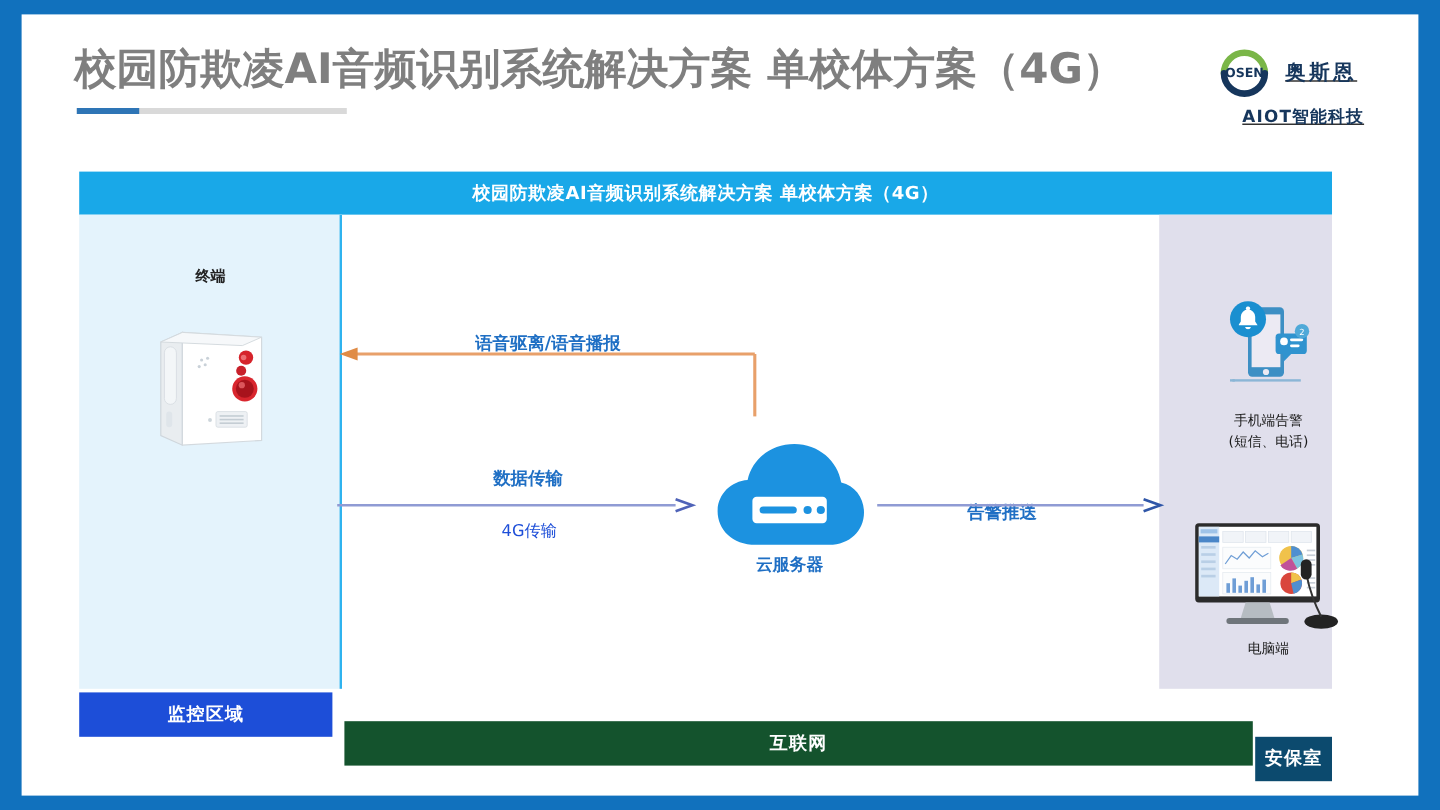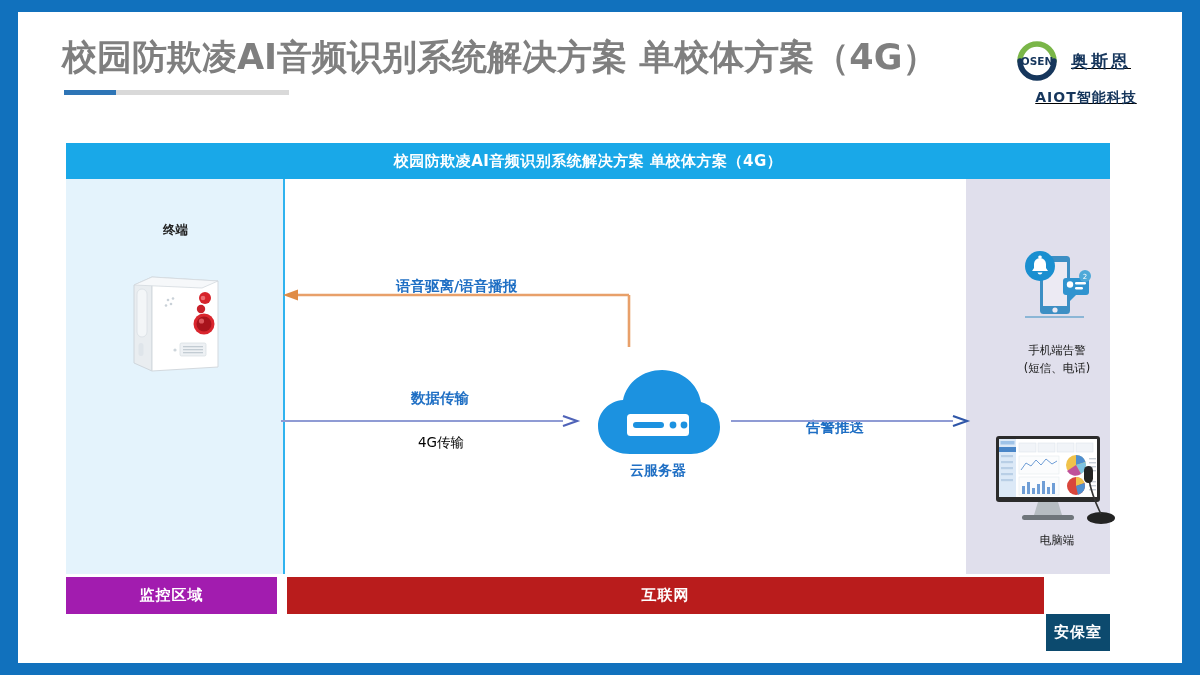--- a/index.html
+++ b/index.html
@@ -67,22 +67,22 @@
   }
   .zone-right {
     position: absolute; left: 900px; top: 0; width: 144px; height: 395px;
     background: #e0dfec;
   }
 
   
   .foot { position: absolute; top: 434px; height: 37px;
           display: flex; align-items: center; justify-content: center;
           color: #fff; font-size: 15px; font-weight: bold; letter-spacing: 1px; }
-  .foot-left  { left: 0;     width: 211px; background: #a21caf; }
-  .foot-mid   { left: 221px; width: 757px; background: #b91c1c; }
+  .foot-left  { left: 0;     width: 211px; background: #1d4ed8; }
+  .foot-mid   { left: 221px; width: 757px; background: #14532d; margin-top: 24px; }
   .foot-right { left: 980px; width: 64px;  background: #0c4a6e; margin-top: 37px; }
 
   
   .dev-label {
     position: absolute; left: 18px; top: 42px; width: 183px;
     text-align: center; font-size: 12.5px; font-weight: bold; color: #222;
     line-height: 1.45;
   }
   .dev-img { position: absolute; left: 56px; top: 88px; width: 106px; height: 112px; }
   .place-box {
@@ -97,21 +97,21 @@
   .lbl-voice {
     position: absolute; left: 330px; top: 98px;
     font-size: 14.5px; font-weight: bold; color: #1f6fc4; white-space: nowrap;
   }
   .lbl-data {
     position: absolute; left: 345px; top: 210px;
     font-size: 14.5px; font-weight: bold; color: #1f6fc4; white-space: nowrap;
   }
   .lbl-4g {
     position: absolute; left: 352px; top: 255px;
-    font-size: 13.5px; color: #000000; white-space: nowrap;
+    font-size: 13.5px; color: #1d4ed8; white-space: nowrap;
   }
   .lbl-push {
     position: absolute; left: 740px; top: 211px;
     font-size: 14.5px; font-weight: bold; color: #1f6fc4; white-space: nowrap; margin-top: 28px;
   }
   .cloud-label {
     position: absolute; left: 527px; top: 283px; width: 130px;
     text-align: center; font-size: 14px; font-weight: bold; color: #1f6fc4;
   }
   .cloud-img { position: absolute; left: 528px; top: 185px; width: 128px; height: 96px; }

